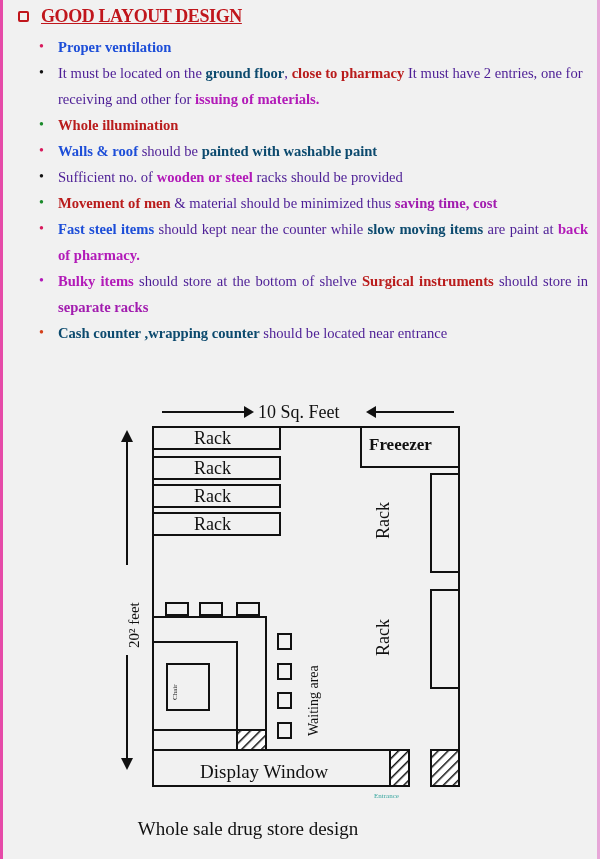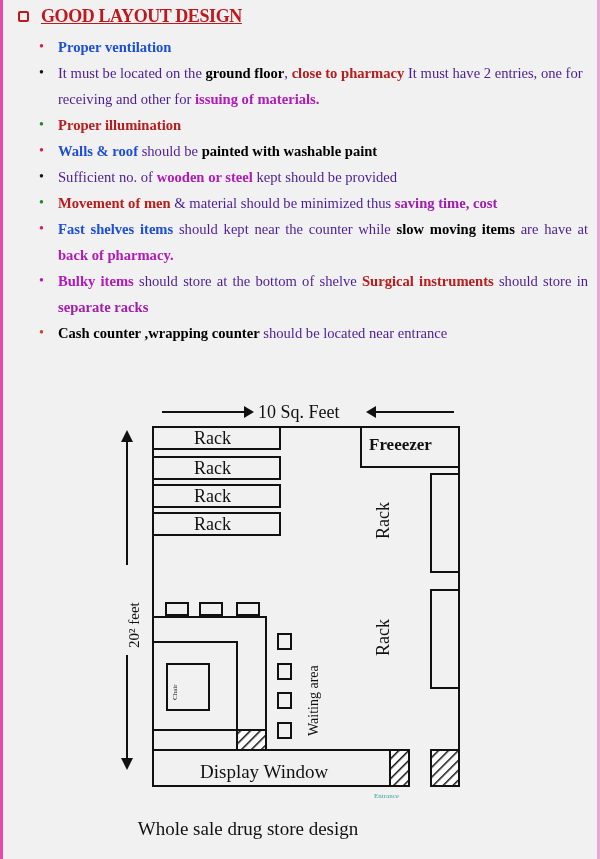--- a/index.html
+++ b/index.html
@@ -6,42 +6,42 @@
   body{width:600px;height:859px;overflow:hidden;background:#f1f1f1;font-family:"Liberation Serif", serif;position:relative;}
   .frame{position:absolute;left:0;top:0;width:600px;height:859px;box-sizing:border-box;border-left:3px solid #e64aa8;border-right:3px solid #e8a6d8;background:#f1f1f1;}
   .heading{position:absolute;left:18px;top:6px;display:flex;align-items:center;}
   .checkbox{width:11px;height:11px;border:2px solid #c0161c;border-radius:2px;box-sizing:border-box;margin-right:12px;}
   .heading-text{font-family:"Liberation Serif", serif;font-weight:bold;font-size:18px;color:#c0161c;text-decoration:underline;letter-spacing:-0.4px;}
   ul.bullets{position:absolute;left:36px;top:34px;width:552px;margin:0;padding:0;list-style:none;}
   ul.bullets li{position:relative;padding-left:22px;font-size:14.6px;line-height:26px;color:#111;font-family:"Liberation Serif", serif;}
   ul.bullets li .dot{position:absolute;left:3px;top:0;font-size:14px;}
   .b{font-weight:bold;}
   .just{text-align:justify;}
-  .c-pink{color:#1d4ed8;} .c-orange{color:#000000;margin-top:36px;} .c-green{color:#b91c1c;} .c-purple{color:#b21ab8;} .c-blue{color:#a21caf;} .c-black{color:#4c1d95;}
+  .c-pink{color:#1d4ed8;} .c-orange{color:#0c4a6e;margin-top:36px;} .c-green{color:#b91c1c;} .c-purple{color:#b21ab8;} .c-blue{color:#a21caf;} .c-black{color:#4c1d95;}
   svg text{font-family:"Liberation Serif", serif;}
   .caption{position:absolute;left:0;width:496px;top:818px;text-align:center;font-size:19px;color:#111;font-family:"Liberation Serif", serif;}
 </style>
 </head>
 <body>
 
 <div class="frame"></div>
 
 <div class="heading">
   <span class="checkbox"></span>
   <span class="heading-text">GOOD LAYOUT DESIGN</span>
 </div>
 
 <ul class="bullets" id="bullets">
     <li><span class="dot" style="color: rgb(216, 26, 92);">•</span><span class="c-pink b">Proper ventilation</span></li>
     <li><span class="dot" style="color: rgb(17, 17, 17);">•</span><span class="c-black">It must be located on the </span><span class="c-orange b">ground floor</span><span class="c-black">, </span><span class="c-green b">close to pharmacy</span><span class="c-black"> It must have 2 entries, one for receiving and other for </span><span class="c-purple b">issuing of materials.</span></li>
-    <li><span class="dot" style="color: rgb(26, 138, 42);">•</span><span class="c-green b">Proper illumination</span></li>
+    <li><span class="dot" style="color: rgb(26, 138, 42);">•</span><span class="c-green b">Whole illumination</span></li>
     <li><span class="dot" style="color: rgb(216, 26, 92);">•</span><span class="c-pink b">Walls &amp; roof</span><span class="c-black"> should be </span><span class="c-orange b">painted with washable paint</span></li>
-    <li><span class="dot" style="color: rgb(17, 17, 17);">•</span><span class="c-black">Sufficient no. of </span><span class="c-purple b">wooden or steel</span><span class="c-black"> kept should be provided</span></li>
+    <li><span class="dot" style="color: rgb(17, 17, 17);">•</span><span class="c-black">Sufficient no. of </span><span class="c-purple b">wooden or steel</span><span class="c-black"> racks should be provided</span></li>
     <li class="just"><span class="dot" style="color: rgb(26, 138, 42);">•</span><span class="c-green b">Movement of men</span><span class="c-black"> &amp; material should be minimized thus </span><span class="c-blue b">saving time, cost</span></li>
-    <li class="just"><span class="dot" style="color: rgb(216, 26, 92);">•</span><span class="c-pink b">Fast shelves items</span><span class="c-black"> should kept near the counter while </span><span class="c-orange b">slow moving items</span><span class="c-black"> are have at </span><span class="c-purple b">back of pharmacy.</span></li>
+    <li class="just"><span class="dot" style="color: rgb(216, 26, 92);">•</span><span class="c-pink b">Fast steel items</span><span class="c-black"> should kept near the counter while </span><span class="c-orange b">slow moving items</span><span class="c-black"> are paint at </span><span class="c-purple b">back of pharmacy.</span></li>
     <li class="just"><span class="dot" style="color: rgb(178, 26, 184);">•</span><span class="c-purple b">Bulky items</span><span class="c-black"> should store at the bottom of shelve </span><span class="c-green b">Surgical instruments</span><span class="c-black"> should store in </span><span class="c-blue b">separate racks</span></li>
     <li><span class="dot" style="color: rgb(212, 64, 26);">•</span><span class="c-orange b">Cash counter ,wrapping counter</span><span class="c-black"> should be located near entrance</span></li>
   </ul>
 
 <svg width="600" height="859" style="position:absolute;left:0;top:0;" xmlns="http://www.w3.org/2000/svg">
   <defs>
     <pattern id="hatch" width="7" height="7" patternUnits="userSpaceOnUse" patternTransform="rotate(45)">
       <rect width="7" height="7" fill="#fff"></rect>
       <line x1="0" y1="0" x2="0" y2="7" stroke="#111" stroke-width="3"></line>
     </pattern>

